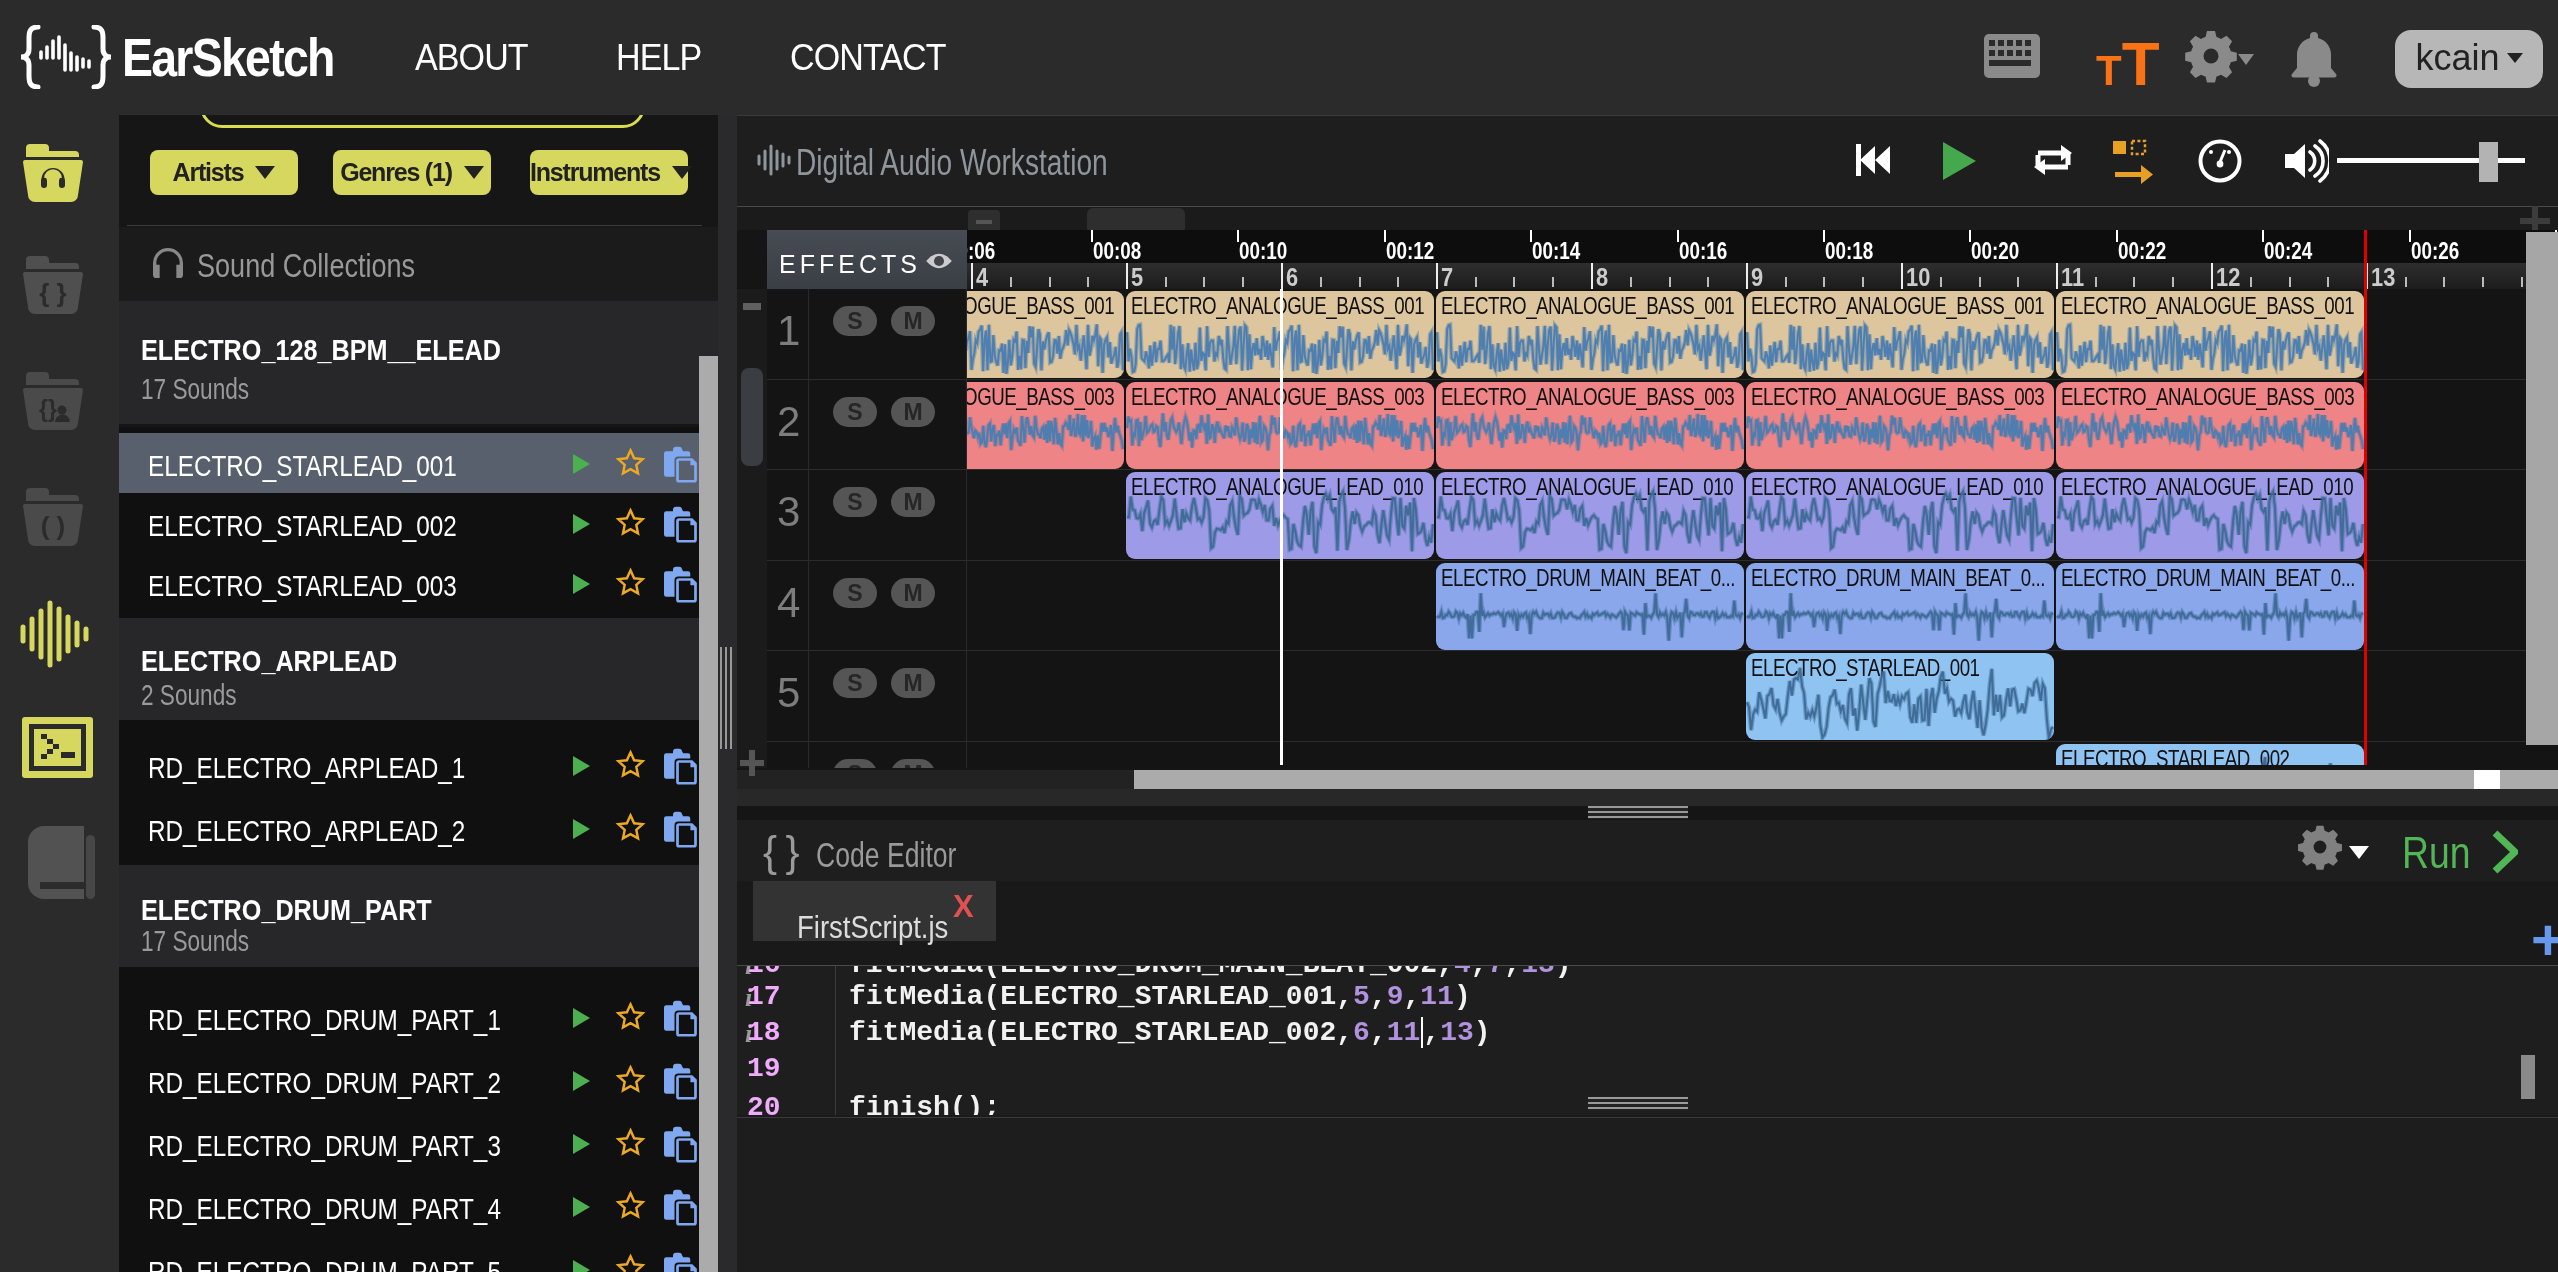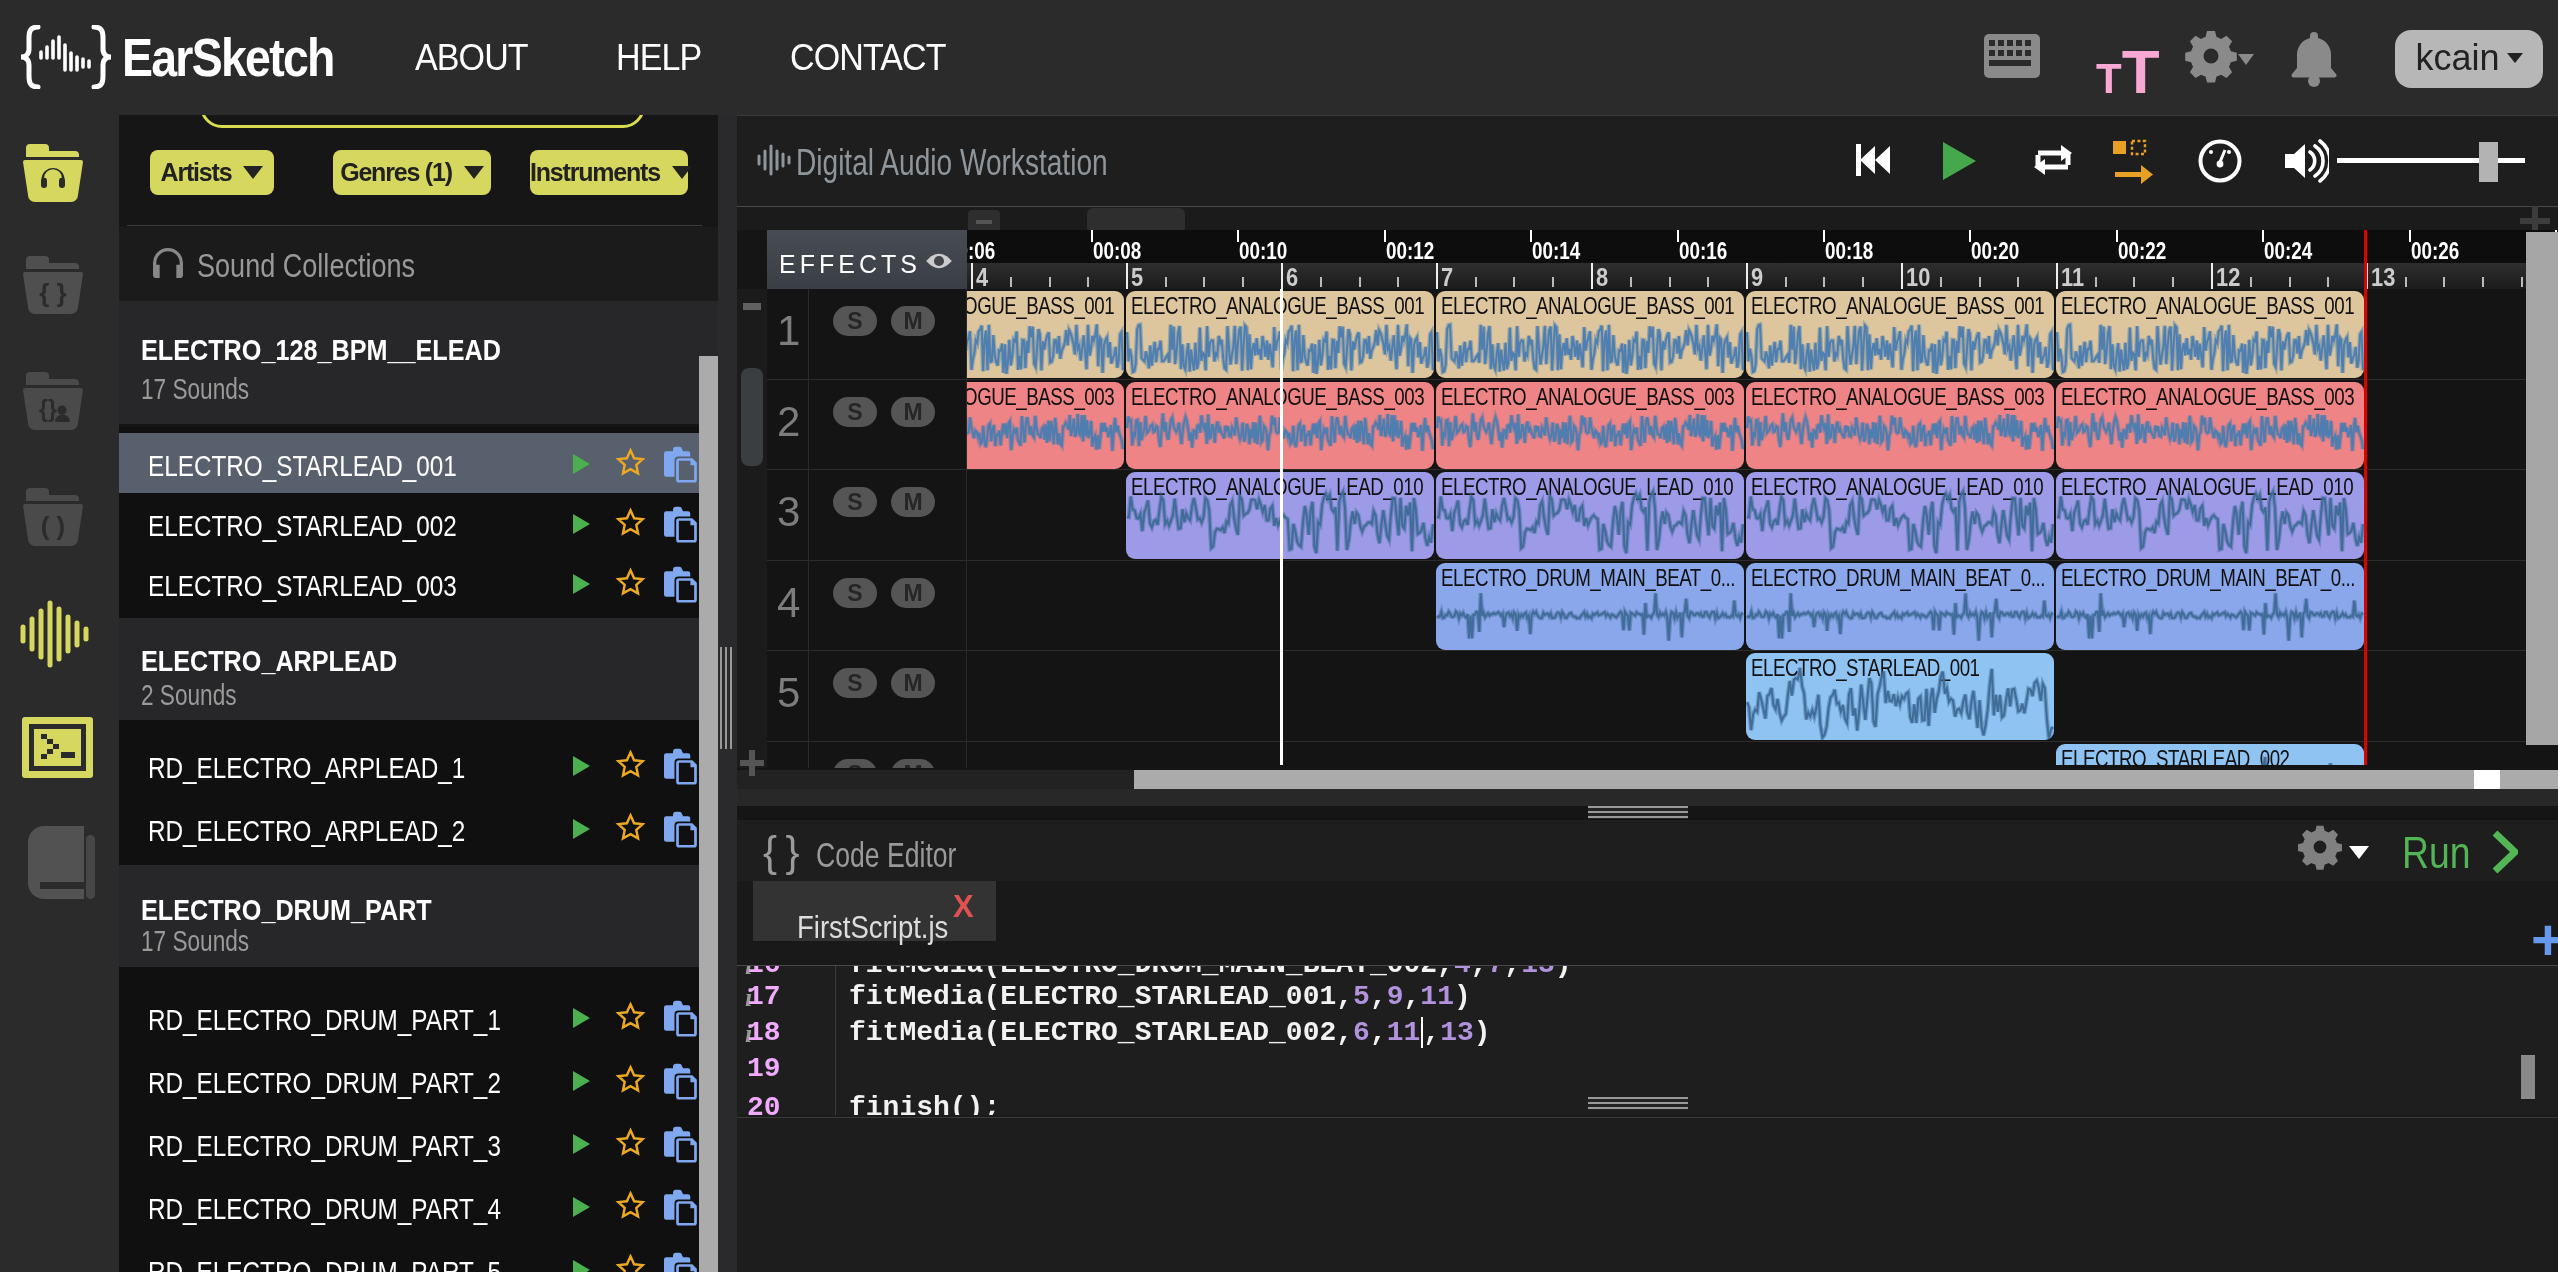--- a/index.html
+++ b/index.html
@@ -108,21 +108,21 @@
           <rect x="16" y="3" width="3" height="3"></rect>
           <rect x="20.5" y="3" width="3" height="3"></rect>
 <rect x="2.5" y="8" width="3" height="3"></rect>
           <rect x="7" y="8" width="3" height="3"></rect>
           <rect x="11.5" y="8" width="3" height="3"></rect>
           <rect x="16" y="8" width="3" height="3"></rect>
           <rect x="20.5" y="8" width="3" height="3"></rect>
 <rect x="2.5" y="13" width="21" height="3"></rect>
 </g>
       </svg>
-      <div class="abs" style="left:2096px;top:36px;color:#f9a8d4;font-weight:bold;"><span style="font-size:42px;">T</span><span style="font-size:62px;">T</span></div>
+      <div class="abs" style="left:2096px;top:28px;color:#f97316;font-weight:bold;"><span style="font-size:42px;">T</span><span style="font-size:62px;">T</span></div>
       <svg class="abs" style="left:2184px;top:29px;" width="54" height="54" viewBox="0 0 54 54">
         <path fill="#8a8a8a" d="M23 2 h8 l1.5 6 a16 16 0 0 1 4.5 1.9 l5.5-3.2 5.6 5.6 -3.2 5.5 a16 16 0 0 1 1.9 4.5 l6 1.5 v8 l-6 1.5 a16 16 0 0 1-1.9 4.5 l3.2 5.5 -5.6 5.6 -5.5-3.2 a16 16 0 0 1-4.5 1.9 l-1.5 6 h-8 l-1.5-6 a16 16 0 0 1-4.5-1.9 l-5.5 3.2 -5.6-5.6 3.2-5.5 a16 16 0 0 1-1.9-4.5 l-6-1.5 v-8 l6-1.5 a16 16 0 0 1 1.9-4.5 l-3.2-5.5 5.6-5.6 5.5 3.2 a16 16 0 0 1 4.5-1.9 z"></path>
         <circle cx="27" cy="27" r="7.5" fill="#2b2b2b"></circle>
       </svg>
 <div class="abs" style="left:2238px;top:54px;width:0;height:0;border-left:8px solid transparent;border-right:8px solid transparent;border-top:11px solid #8a8a8a;"></div>
       <svg class="abs" style="left:2288px;top:30px;" width="52" height="58" viewBox="0 0 26 29">
 <path fill="#8a8a8a" d="M13 1 a2 2 0 0 1 2 2 v1 a8.5 8.5 0 0 1 6.5 8.2 v6.8 l2.5 3 a1 1 0 0 1-0.8 1.7 h-20.4 a1 1 0 0 1-0.8-1.7 l2.5-3 v-6.8 a8.5 8.5 0 0 1 6.5-8.2 v-1 a2 2 0 0 1 2-2 z"></path>
 <circle cx="13" cy="25.5" r="3" fill="#8a8a8a"></circle>
       </svg>
     <div id="kcain">kcain<span class="caret" style="border-left-width:8px;border-right-width:8px;border-top-width:10px;margin-left:7px;"></span></div>
@@ -176,21 +176,21 @@
         </svg></div>
 <div class="abs" style="left:26px;top:710px;"><svg width="70" height="76" viewBox="0 0 70 76">
 <path d="M18 1 h40 v73 h-40 a16 16 0 0 1-16-16 v-41 a16 16 0 0 1 16-16 z" fill="#525252"></path>
 <rect x="14" y="57" width="44" height="7" fill="#2b2b2b"></rect>
 <rect x="60" y="10" width="9" height="64" rx="4.5" fill="#474747"></rect>
 </svg></div>
 
   </div>
   <div id="lpanel">
     <div style="position:absolute;left:81px;top:-32px;width:445px;height:45px;border:3px solid #d9dc4f;border-radius:22px;"></div>
-    <div class="ybtn" style="left:31px;width:124px;">Artists<span class="caret"></span></div>
+    <div class="ybtn" style="left:31px;width:148px;">Artists<span class="caret"></span></div>
     <div class="ybtn" style="left:214px;width:158px;">Genres (1)<span class="caret"></span></div>
     <div class="ybtn" style="left:411px;width:158px;">Instruments<span class="caret"></span></div>
     <div id="lsep"></div>
     <div id="soundcoll">
       <svg style="position:absolute;left:29px;top:16px;" width="40" height="40" viewBox="0 0 24 24">
           <path fill="#888" d="M12 3a9 9 0 0 0-9 9v7a2 2 0 0 0 2 2h2v-8H5v-1a7 7 0 0 1 14 0v1h-2v8h2a2 2 0 0 0 2-2v-7a9 9 0 0 0-9-9z"></path>
         </svg>
       <div style="position:absolute;left:78px;top:20px;transform:scaleX(0.82);transform-origin:left top;">Sound Collections</div>
     </div>
 <div class="grouphdr" style="top:186px;height:123px;">

